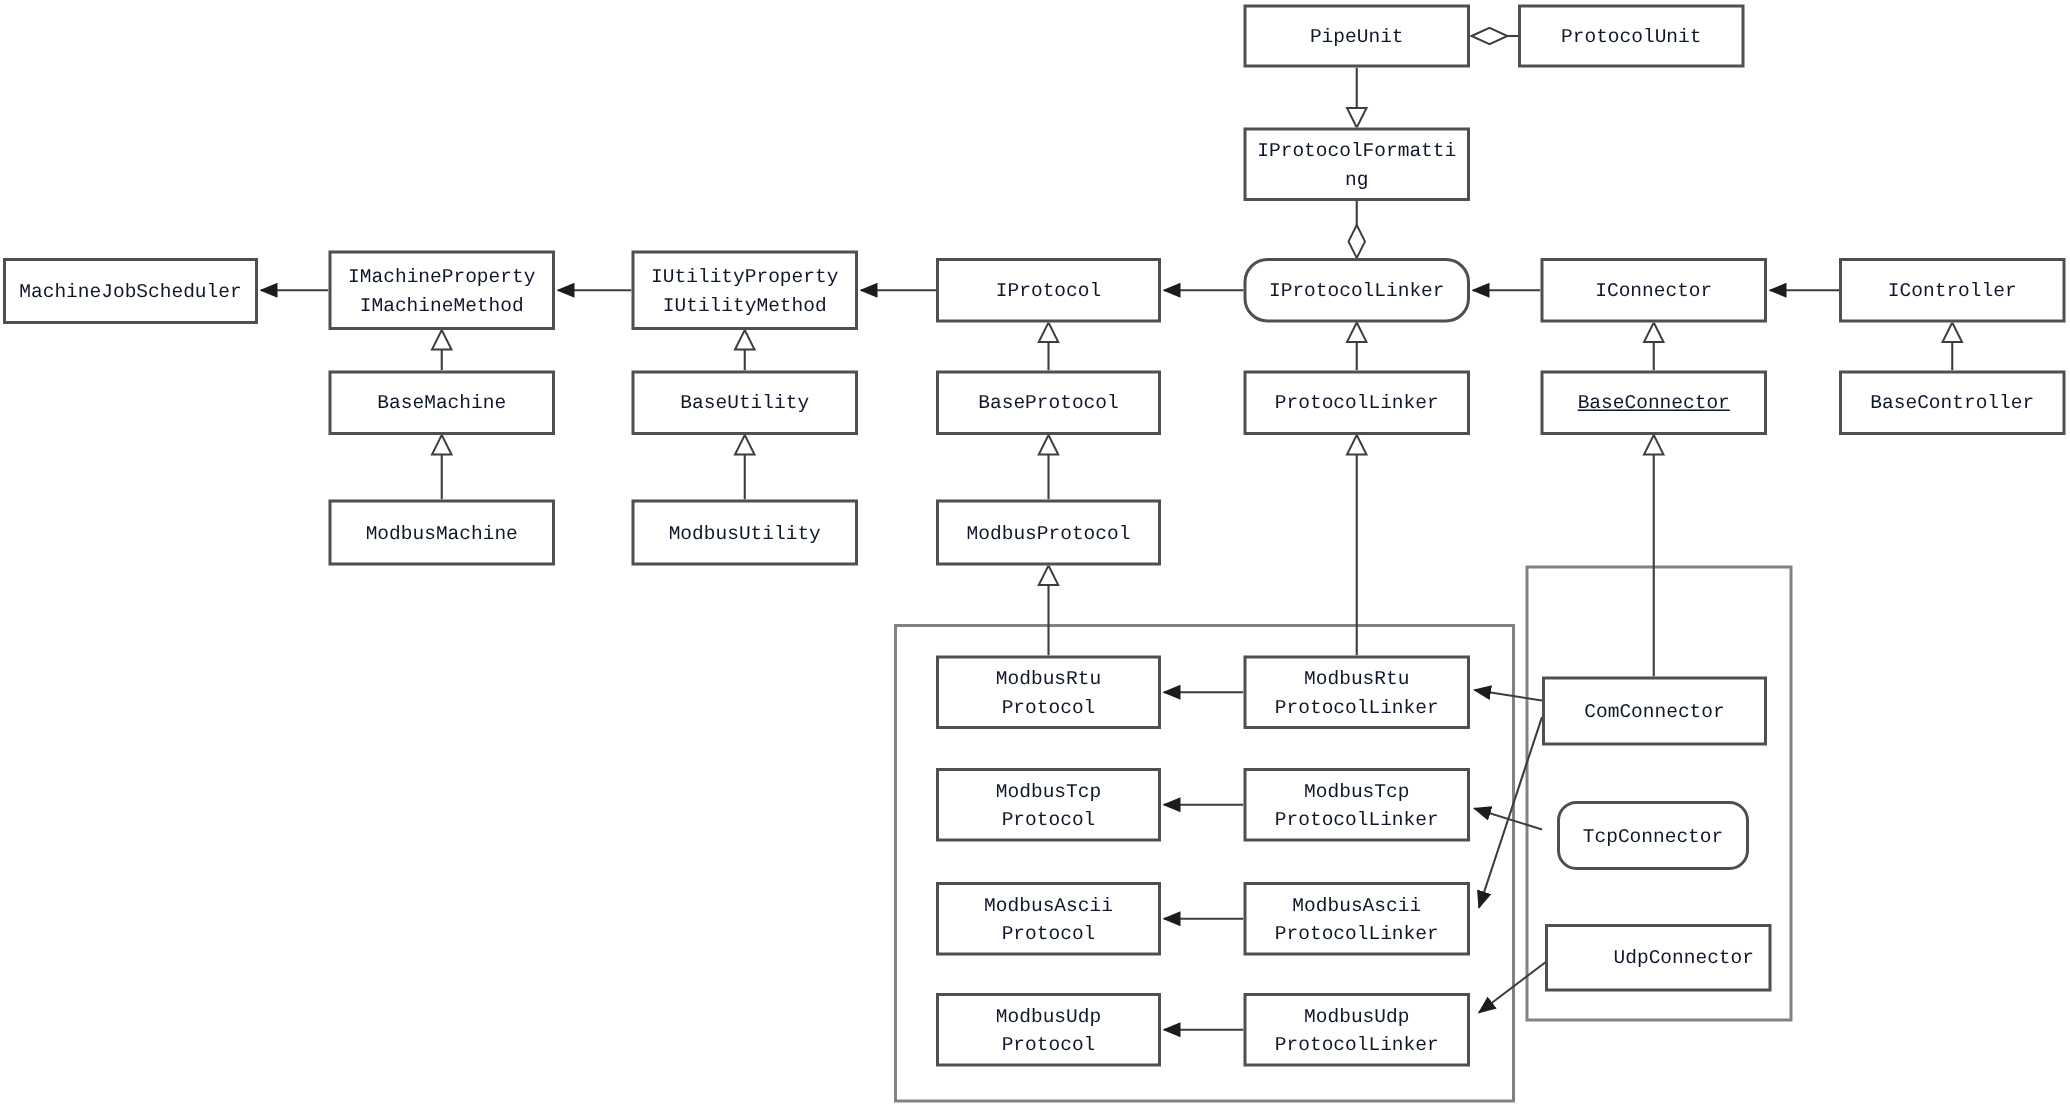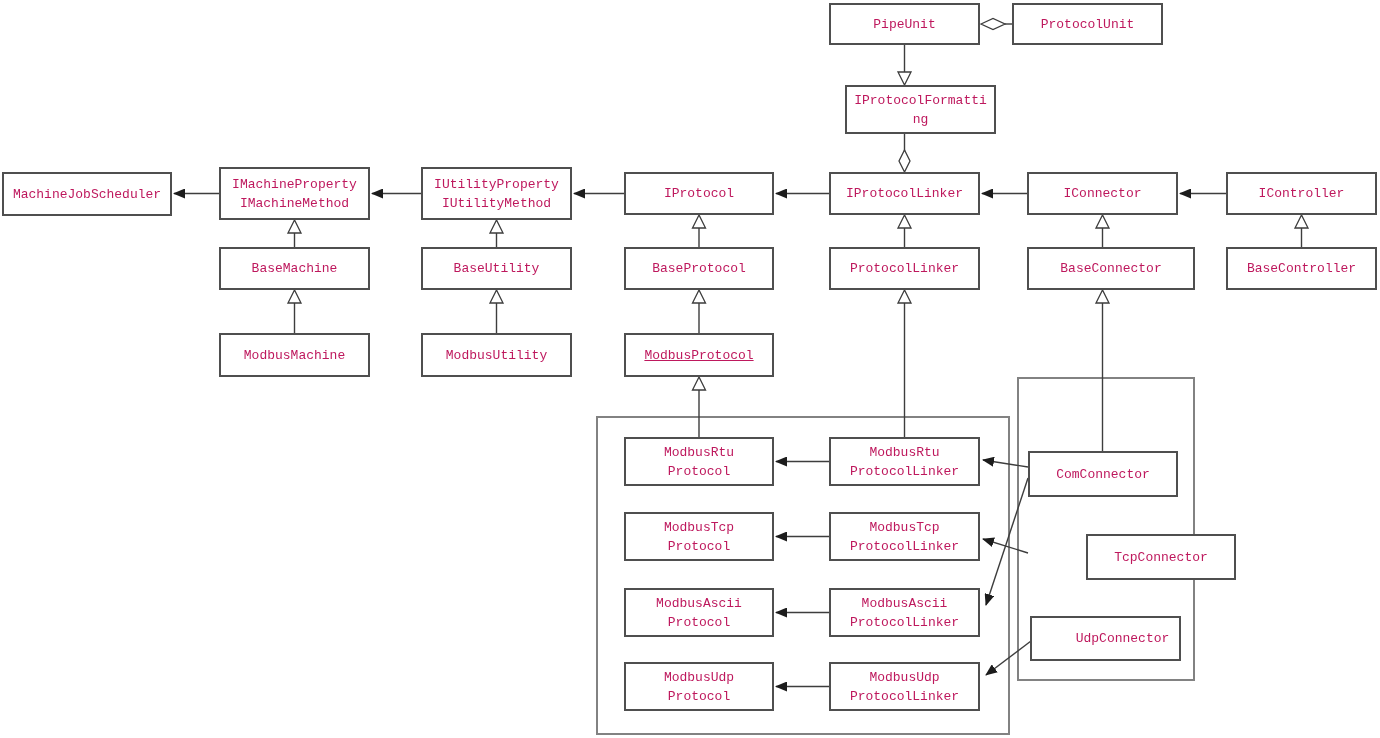--- a/index.html
+++ b/index.html
@@ -15,21 +15,21 @@
     position: absolute;
     box-sizing: border-box;
     border: 2px solid #4f4f4f;
     background: #ffffff;
     display: flex;
     align-items: center;
     justify-content: center;
     text-align: center;
     font-size: 13px;
     line-height: 19px;
-    color: #be185d;
+    color: #0f172a;
     white-space: pre-line;
     z-index: 3;
   }
   .container-rect {
     position: absolute;
     box-sizing: border-box;
     border: 2px solid #828282;
     background: transparent;
     z-index: 1;
   }
@@ -110,58 +110,58 @@
     <line x1="829" y1="686.5" x2="776" y2="686.5" marker-end="url(#arrowFilled)"></line>
 
     <line x1="1028" y1="467" x2="983" y2="460" marker-end="url(#arrowFilled)"></line>
     <line x1="1028" y1="478" x2="986" y2="605" marker-end="url(#arrowFilled)"></line>
     <line x1="1028" y1="553" x2="983" y2="539" marker-end="url(#arrowFilled)"></line>
     <line x1="1031" y1="641" x2="986" y2="675" marker-end="url(#arrowFilled)"></line>
   </svg>
 
   <div class="node" style="left:829px; top:3px; width:151px; height:42px;">PipeUnit</div>
   <div class="node" style="left:1012px; top:3px; width:151px; height:42px;">ProtocolUnit</div>
-  <div class="node" style="left:829px; top:85px; width:151px; height:49px;margin-left:16px;">IProtocolFormatti
+  <div class="node" style="left:829px; top:85px; width:151px; height:49px;">IProtocolFormatti
 ng</div>
 
   <div class="node" style="left:2px; top:172px; width:170px; height:44px;">MachineJobScheduler</div>
   <div class="node" style="left:219px; top:167px; width:151px; height:53px;">IMachineProperty
 IMachineMethod</div>
   <div class="node" style="left:421px; top:167px; width:151px; height:53px;">IUtilityProperty
 IUtilityMethod</div>
   <div class="node" style="left:624px; top:172px; width:150px; height:43px;font-family:Liberation Mono, monospace;">IProtocol</div>
-  <div class="node" style="left:829px; top:172px; width:151px; height:43px;">IProtocolLinker</div>
+  <div class="node" style="left:829px; top:172px; width:151px; height:43px;border-radius:16px;">IProtocolLinker</div>
   <div class="node" style="left:1027px; top:172px; width:151px; height:43px;">IConnector</div>
   <div class="node" style="left:1226px; top:172px; width:151px; height:43px;">IController</div>
 
   <div class="node" style="left:219px; top:247px; width:151px; height:43px;text-align:center;">BaseMachine</div>
   <div class="node" style="left:421px; top:247px; width:151px; height:43px;">BaseUtility</div>
   <div class="node" style="left:624px; top:247px; width:150px; height:43px;">BaseProtocol</div>
   <div class="node" style="left:829px; top:247px; width:151px; height:43px;">ProtocolLinker</div>
-  <div class="node" style="left:1027px; top:247px; width:168px; height:43px;">BaseConnector</div>
+  <div class="node" style="left:1027px; top:247px; width:151px; height:43px;text-decoration:underline;">BaseConnector</div>
   <div class="node" style="left:1226px; top:247px; width:151px; height:43px;">BaseController</div>
 
   <div class="node" style="left:219px; top:333px; width:151px; height:44px;">ModbusMachine</div>
   <div class="node" style="left:421px; top:333px; width:151px; height:44px;">ModbusUtility</div>
-  <div class="node" style="left:624px; top:333px; width:150px; height:44px;text-decoration:underline;">ModbusProtocol</div>
+  <div class="node" style="left:624px; top:333px; width:150px; height:44px;">ModbusProtocol</div>
 
   <div class="node" style="left:624px; top:437px; width:150px; height:49px;">ModbusRtu
 Protocol</div>
   <div class="node" style="left:829px; top:437px; width:151px; height:49px;">ModbusRtu
 ProtocolLinker</div>
   <div class="node" style="left:624px; top:512px; width:150px; height:49px;">ModbusTcp
 Protocol</div>
   <div class="node" style="left:829px; top:512px; width:151px; height:49px;">ModbusTcp
 ProtocolLinker</div>
   <div class="node" style="left:624px; top:588px; width:150px; height:49px;">ModbusAscii
 Protocol</div>
   <div class="node" style="left:829px; top:588px; width:151px; height:49px;">ModbusAscii
 ProtocolLinker</div>
   <div class="node" style="left:624px; top:662px; width:150px; height:49px;">ModbusUdp
 Protocol</div>
   <div class="node" style="left:829px; top:662px; width:151px; height:49px;">ModbusUdp
 ProtocolLinker</div>
 
   <div class="node" style="left:1028px; top:451px; width:150px; height:46px;">ComConnector</div>
-  <div class="node" style="left:1086px; top:534px; width:150px; height:46px;">TcpConnector</div>
+  <div class="node" style="left:1038px; top:534px; width:128px; height:46px;border-radius:13px;">TcpConnector</div>
   <div class="node" style="left:1030px; top:616px; width:151px; height:45px;padding-left:34px;">UdpConnector</div>
 
 </div>
 
 </body></html>

